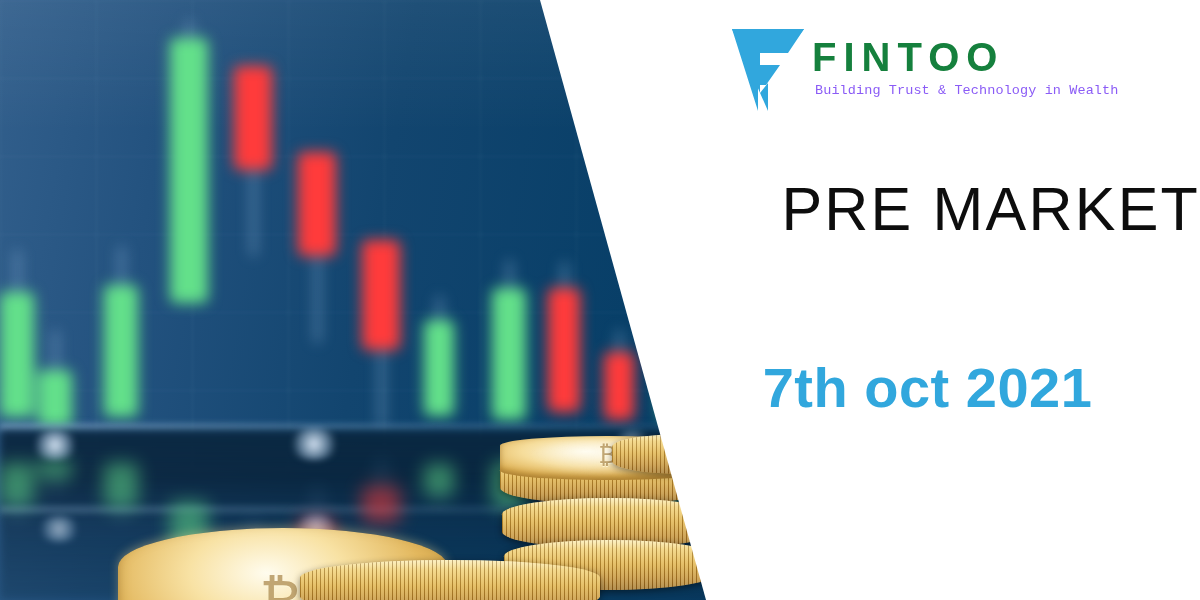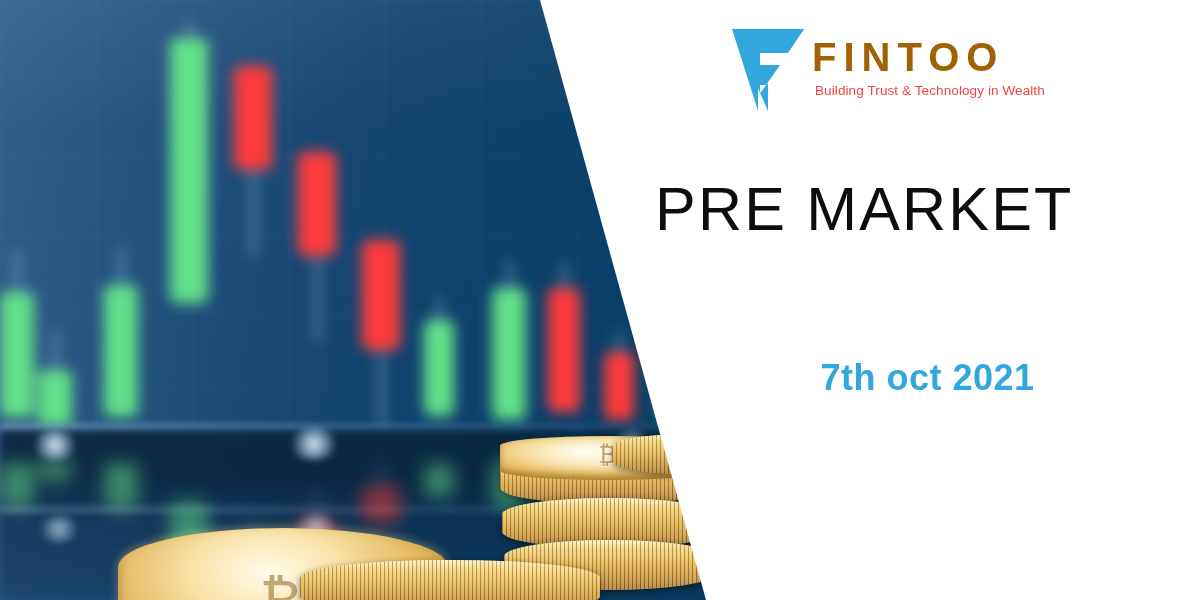--- a/index.html
+++ b/index.html
@@ -173,57 +173,57 @@
     display: flex;
     align-items: flex-start;
   }
   .logo-mark { width: 76px; height: 84px; flex: none; }
   .logo-text { margin-left: 6px; padding-top: 10px; }
   .wordmark {
     font-family: "Liberation Sans", sans-serif;
     font-weight: 700;
     font-size: 40px;
     letter-spacing: 7px;
-    color: #a16207;
+    color: #15803d;
     line-height: 1;
   }
   .tagline {
-    font-family: Liberation Sans, sans-serif;
+    font-family: Liberation Mono, monospace;
     font-size: 13.5px;
-    color: #ef4444;
+    color: #8b5cf6;
     letter-spacing: 0.1px;
     margin-top: 6px;
     margin-left: 3px;
     white-space: nowrap;
   }
 
   
   .headline {
     position: absolute;
     left: 0; right: 0;
     top: 172px;
-    text-align: left;
+    text-align: right;
     color: #0d0d0d;
     font-family: "Liberation Sans", sans-serif;
     font-weight: 400;
     font-size: 61px;
     line-height: 75px;
     letter-spacing: 2.2px;
   }
   .headline .l2 { display: block; }
 
   .date {
     position: absolute;
     left: 0; right: 0;
     top: 360px;
     text-align: center;
     color: #31a7dd;
     font-family: "Liberation Sans", sans-serif;
     font-weight: 700;
-    font-size: 36px;
+    font-size: 56px;
     letter-spacing: 0.5px;
     line-height: 1;
   }
 
   .url {
     position: absolute;
     left: 0; right: 0;
     top: 493px;
     text-align: center;
     color: #0d0d0d;

